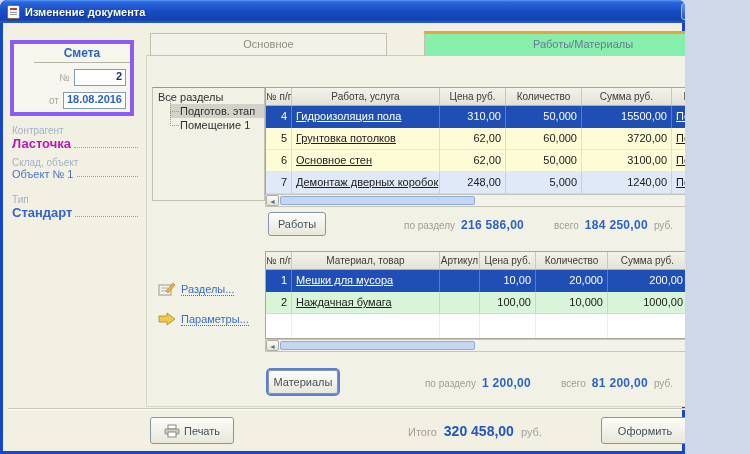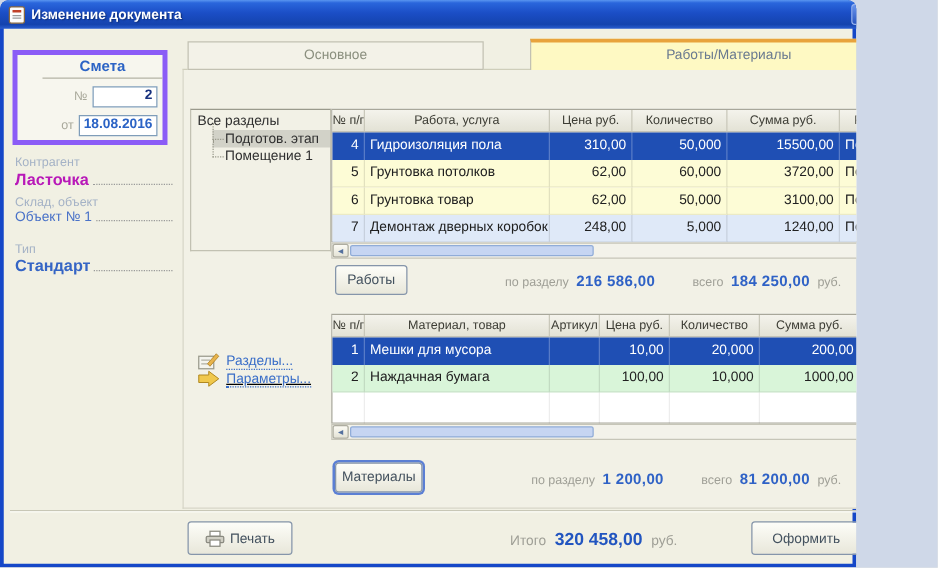--- a/index.html
+++ b/index.html
@@ -40,21 +40,21 @@
   .dots { flex:1; border-bottom:1px dotted #9a9a9a; margin:0 0 3px 3px; min-width:4px; }
   .v-magenta { color:#b818b8; font-weight:bold; }
   .v-blue    { color:#4a72c8; font-size:11px; }
   .v-blue-b  { color:#3565c5; font-weight:bold; }
 
   
   .tab { position:absolute; height:23px; font-size:11px; text-align:center; line-height:21px;
     border:1px solid #c2c1b2; background:#f3f2e8; cursor:pointer; }
   .tab.basic  { left:150px; top:33px; width:237px; color:#8a8f7e; }
   .tab.active { left:424px; top:31px; width:318px; height:25px; color:#6a7a90;
-    border-top:3px solid #e8a33c; border-bottom:none; background:#fef9c3; }
+    border-top:3px solid #e8a33c; border-bottom:none; background:#86efac; }
   .panel { position:absolute; left:146px; top:55px; width:597px; height:352px;
     border:1px solid #d7d6c7; border-top:1px solid #cfceba; background:#f2f1e6; }
 
   
   .tree { position:absolute; left:152px; top:87px; width:113px; height:114px;
     border:1px solid #c2c1b2; border-top:1px solid #9a9a8c; font-size:11px; color:#303030; padding:2px 0 0 3px; }
   .tree-root { padding:1px 2px; }
   .tree-item { position:relative; margin-left:14px; padding:1px 3px 1px 10px; white-space:nowrap; cursor:pointer; }
   .tree-item::before { content:""; position:absolute; left:0; top:-6px; width:8px; height:13px;
     border-left:1px dotted #9a9a8c; border-bottom:1px dotted #9a9a8c; }
@@ -71,21 +71,21 @@
   .trow { height:22px; cursor:pointer; }
   .trow .tc { font-size:11px; line-height:21px; padding:0 4px; overflow:hidden; white-space:nowrap;
     border-right:1px solid rgba(0,0,0,0.10); border-bottom:1px solid rgba(0,0,0,0.07); color:#202020; }
   .trow.selected { background:#1f4fb4; }
   .trow.selected .tc { color:#fff; border-right:1px solid rgba(255,255,255,0.25); border-bottom:none; }
   .trow.yellow { background:#fdfcd6; }
   .trow.lblue  { background:#dfe9f8; }
   .trow.green  { background:#d9f5d9; }
   .tfill { height:26px; }
   .tfill .tc { border-right:1px solid rgba(0,0,0,0.07); }
-  .al { text-align:left; } .ar { text-align:right; }
+  .al { text-align:left;text-decoration:underline; } .ar { text-align:right; }
 
   
   .sb { position:absolute; background:#f3f2ea; border:1px solid #c6c5b8; }
   .sb-btn { position:absolute; background:linear-gradient(180deg,#fcfbf4,#e4e3d6); border:1px solid #aeadA0;
     color:#54709e; font-size:7px; text-align:center; border-radius:2px; cursor:pointer; }
   .sb-thumb { position:absolute; background:#c6d5f2; border:1px solid #90acd8; border-radius:2px; cursor:grab; }
 
   
   .xp-btn { position:absolute; background:linear-gradient(180deg,#fdfdf8,#e8e7da); border:1px solid #8595aa;
     border-radius:3px; font-size:11px; color:#44525f; text-align:center; cursor:pointer;
@@ -188,21 +188,21 @@
         <div class="trow yellow">
           <div class="tc ar">5</div>
           <div class="tc al">Грунтовка потолков</div>
           <div class="tc ar">62,00</div>
           <div class="tc ar">60,000</div>
           <div class="tc ar">3720,00</div>
           <div class="tc al">Подготов. этап</div>
         </div>
         <div class="trow yellow">
           <div class="tc ar">6</div>
-          <div class="tc al">Грунтовка товар</div>
+          <div class="tc al">Основное стен</div>
           <div class="tc ar">62,00</div>
           <div class="tc ar">50,000</div>
           <div class="tc ar">3100,00</div>
           <div class="tc al">Подготов. этап</div>
         </div>
         <div class="trow lblue">
           <div class="tc ar">7</div>
           <div class="tc al">Демонтаж дверных коробок</div>
           <div class="tc ar">248,00</div>
           <div class="tc ar">5,000</div>
@@ -236,21 +236,21 @@
 
   <div class="side-link" style="left:158px; top:282px;">
     <svg width="18" height="15">
       <rect x="1" y="3" width="12" height="10" fill="#f4f4ee" stroke="#9a9a8c"></rect>
       <line x1="3" y1="6" x2="10" y2="6" stroke="#b0b0a4"></line>
       <line x1="3" y1="9" x2="10" y2="9" stroke="#b0b0a4"></line>
       <polygon points="8,9 15,1 17,3 10,11" fill="#e8b44c" stroke="#a87818" stroke-width="0.6"></polygon>
     </svg>
     <span class="lbl">Разделы...</span>
   </div>
-  <div class="side-link" style="left:158px; top:296px;text-decoration:underline;">
+  <div class="side-link" style="left:158px; top:312px;">
     <svg width="18" height="15">
       <polygon points="1,4 9,4 9,1 17,7 9,13 9,10 1,10" fill="#f0c84c" stroke="#b08820" stroke-width="0.8"></polygon>
     </svg>
     <span class="lbl">Параметры...</span>
   </div>
 
   <div class="gtable mats" style="left:265px; top:251px; width:464px; height:88px;">
     <div class="thead" id="mats-head">
         <div class="hc">№ п/п</div>
         <div class="hc">Материал, товар</div>

